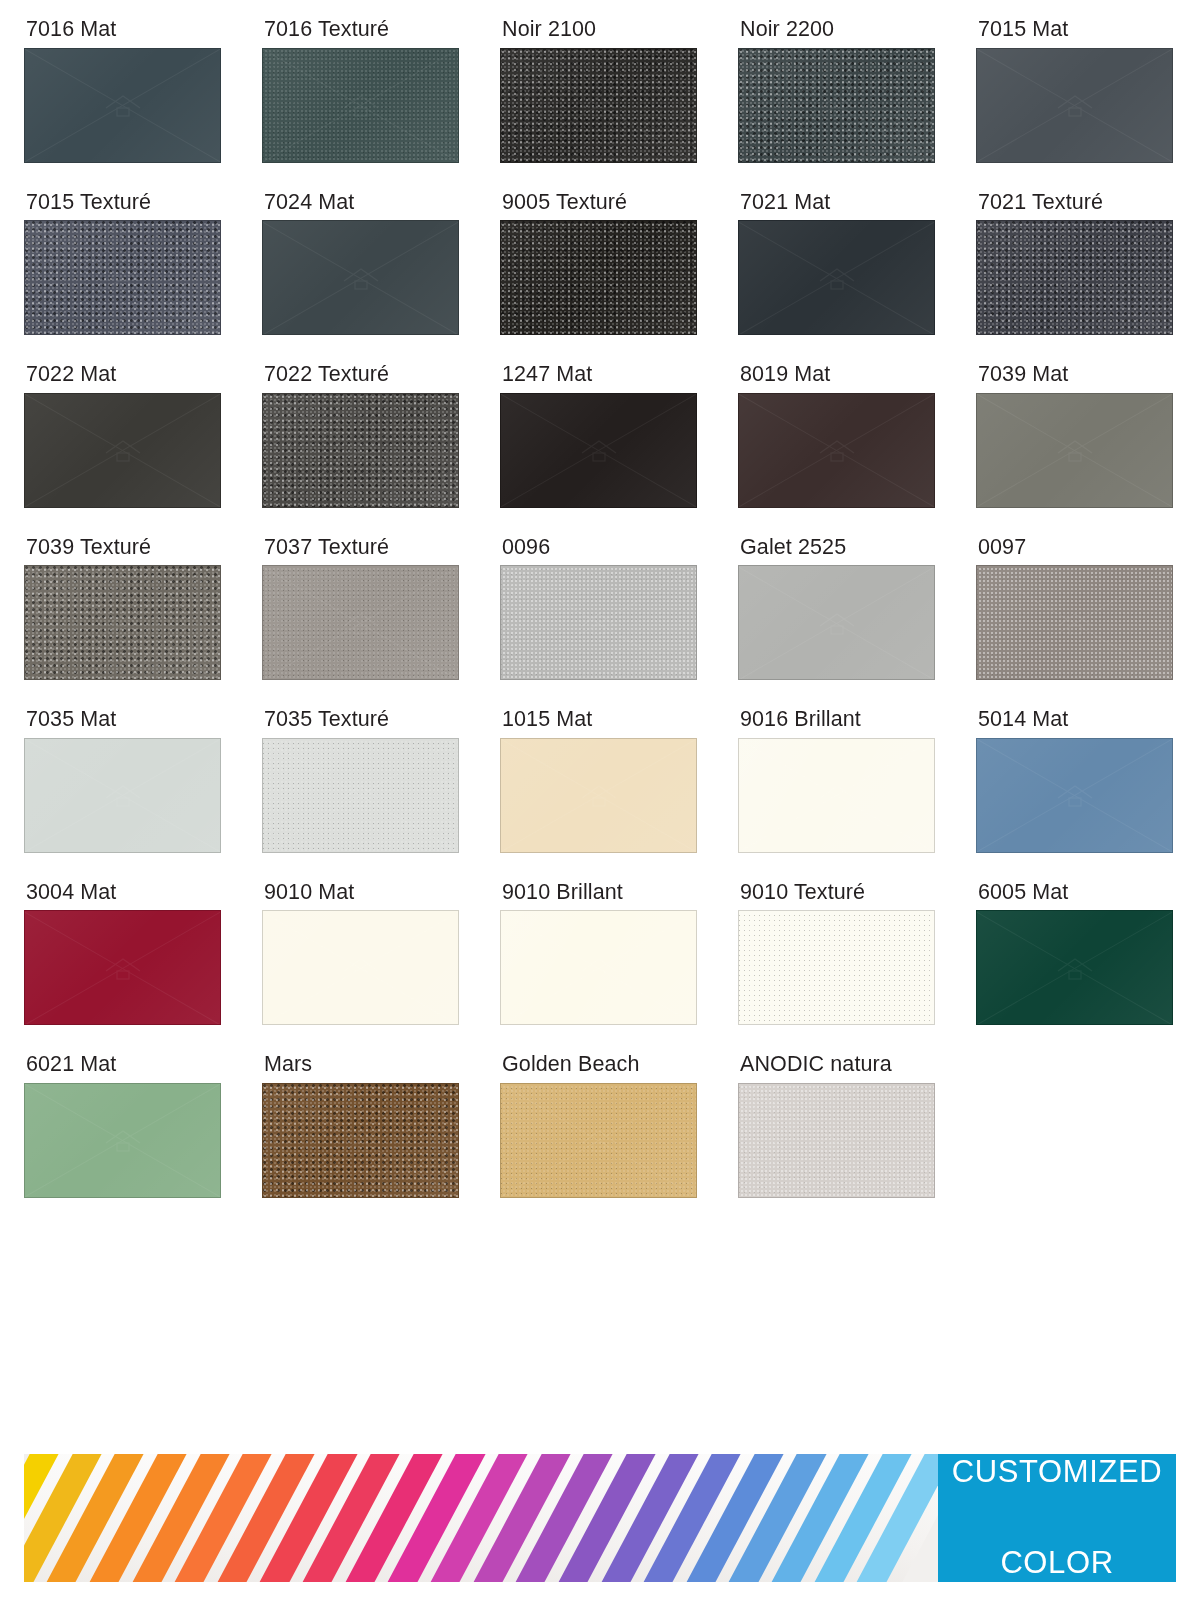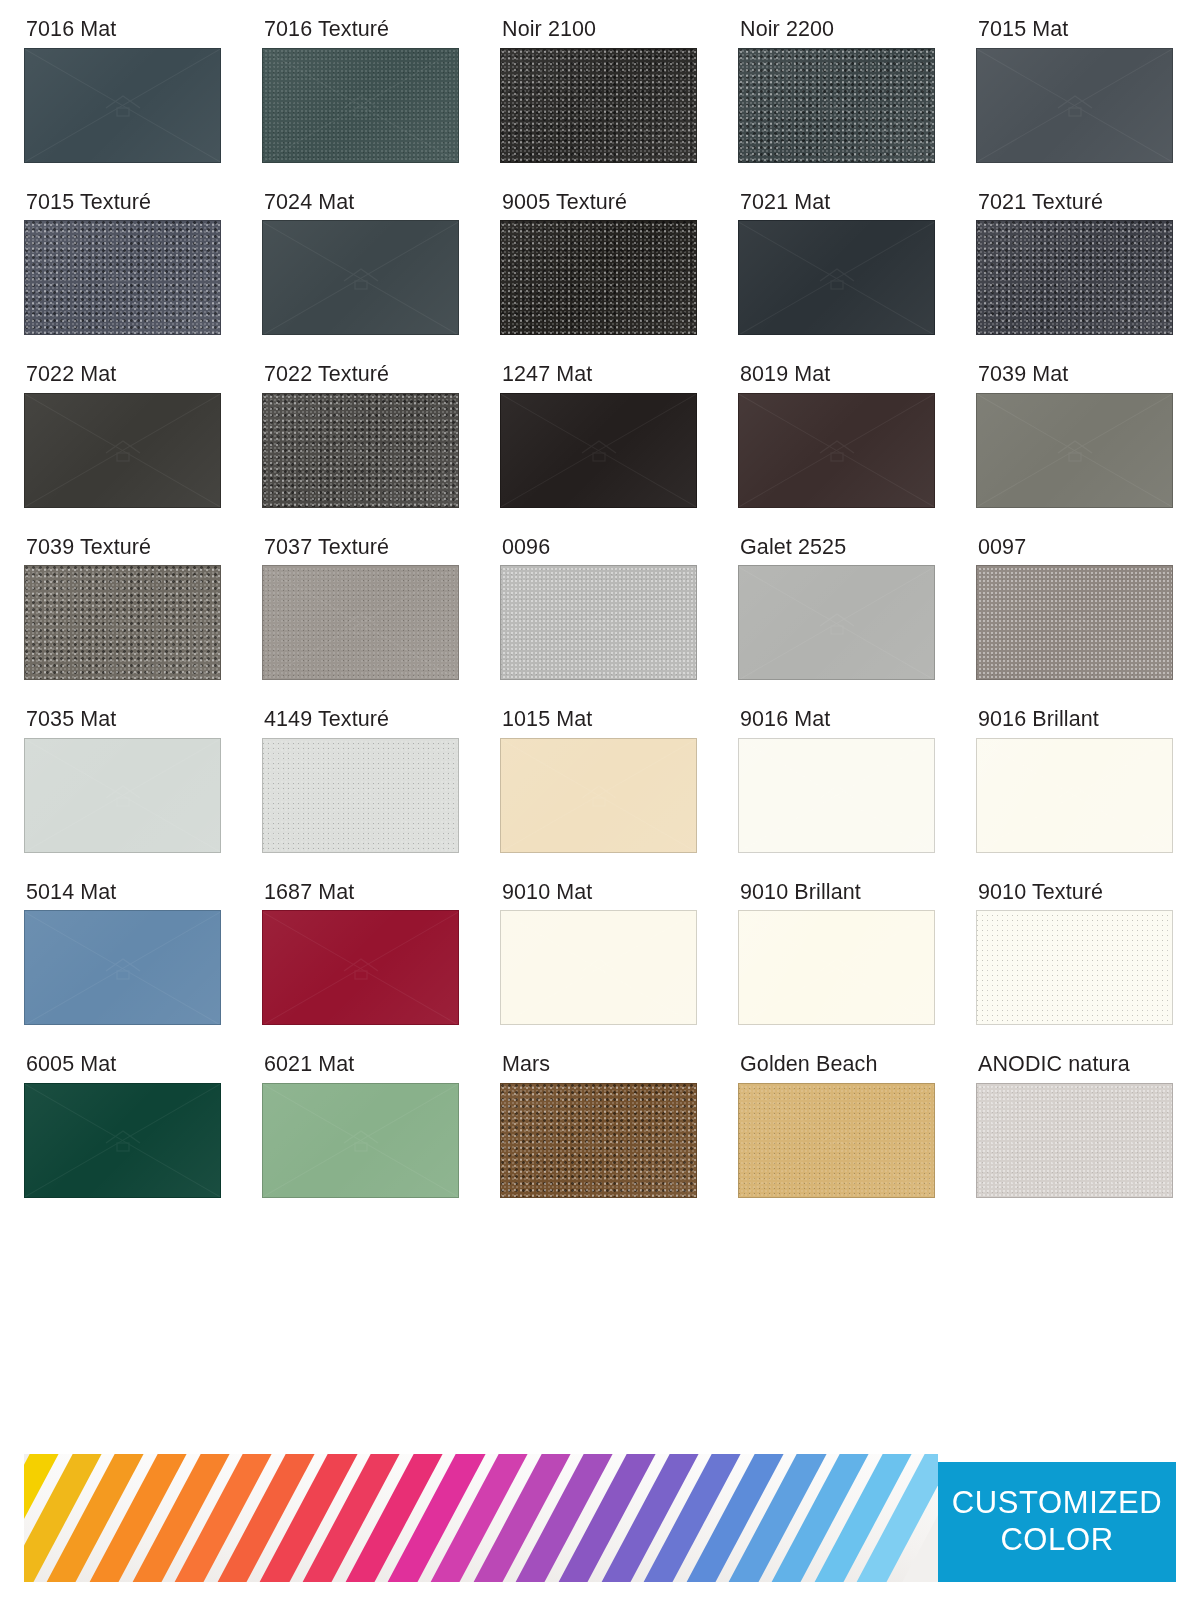--- a/index.html
+++ b/index.html
@@ -159,26 +159,25 @@
     transform: rotate(28deg);
     background: linear-gradient(to bottom, #ffffff 0%, #f4f2f0 60%, #e8e5e2 100%);
   }
 
   .customized-box {
     flex: 0 0 auto;
     width: 238px;
     display: flex;
     flex-direction: column;
     align-items: center;
-    justify-content: center;
+    justify-content: space-between;
     color: #ffffff;
     text-align: center;
     line-height: 1.18;
     letter-spacing: 0.6px;
-    margin-top: 8px;
   }
   .customized-box span {
     display: block;
     font-size: 31px;
     font-weight: 400;
   }
 </style>
 </head>
 <body>
 
@@ -484,21 +483,21 @@
             <div class="house">
               <svg viewBox="0 0 42 26">
                 <path d="M4 16 L21 4 L38 16" fill="none" stroke="#fff" stroke-width="1.4"></path>
                 <rect x="15" y="16" width="12" height="8" fill="none" stroke="#fff" stroke-width="1.2"></rect>
               </svg>
             </div>
           </div>
         </div>
       </div>
       <div class="swatch-cell">
-        <div class="swatch-label">4149 Texturé</div>
+        <div class="swatch-label">7035 Texturé</div>
         <div class="swatch-chip tex-fine" style="background: rgb(220, 222, 219);">
           <div class="grain"></div>
           <div class="sheen"></div>
           <div class="watermark">
             <div class="house">
               <svg viewBox="0 0 42 26">
                 <path d="M4 16 L21 4 L38 16" fill="none" stroke="#fff" stroke-width="1.4"></path>
                 <rect x="15" y="16" width="12" height="8" fill="none" stroke="#fff" stroke-width="1.2"></rect>
               </svg>
             </div>
@@ -513,34 +512,20 @@
             <div class="house">
               <svg viewBox="0 0 42 26">
                 <path d="M4 16 L21 4 L38 16" fill="none" stroke="#fff" stroke-width="1.4"></path>
                 <rect x="15" y="16" width="12" height="8" fill="none" stroke="#fff" stroke-width="1.2"></rect>
               </svg>
             </div>
           </div>
         </div>
       </div>
       <div class="swatch-cell">
-        <div class="swatch-label">9016 Mat</div>
-        <div class="swatch-chip tex-none" style="background: rgb(251, 250, 242);">
-          <div class="sheen"></div>
-          <div class="watermark">
-            <div class="house">
-              <svg viewBox="0 0 42 26">
-                <path d="M4 16 L21 4 L38 16" fill="none" stroke="#fff" stroke-width="1.4"></path>
-                <rect x="15" y="16" width="12" height="8" fill="none" stroke="#fff" stroke-width="1.2"></rect>
-              </svg>
-            </div>
-          </div>
-        </div>
-      </div>
-      <div class="swatch-cell">
         <div class="swatch-label">9016 Brillant</div>
         <div class="swatch-chip tex-gloss" style="background: rgb(252, 250, 239);">
           <div class="grain"></div>
           <div class="sheen"></div>
           <div class="watermark">
             <div class="house">
               <svg viewBox="0 0 42 26">
                 <path d="M4 16 L21 4 L38 16" fill="none" stroke="#fff" stroke-width="1.4"></path>
                 <rect x="15" y="16" width="12" height="8" fill="none" stroke="#fff" stroke-width="1.2"></rect>
               </svg>
@@ -556,21 +541,21 @@
             <div class="house">
               <svg viewBox="0 0 42 26">
                 <path d="M4 16 L21 4 L38 16" fill="none" stroke="#fff" stroke-width="1.4"></path>
                 <rect x="15" y="16" width="12" height="8" fill="none" stroke="#fff" stroke-width="1.2"></rect>
               </svg>
             </div>
           </div>
         </div>
       </div>
       <div class="swatch-cell">
-        <div class="swatch-label">1687 Mat</div>
+        <div class="swatch-label">3004 Mat</div>
         <div class="swatch-chip tex-none" style="background: rgb(150, 20, 47);">
           <div class="sheen"></div>
           <div class="watermark">
             <div class="house">
               <svg viewBox="0 0 42 26">
                 <path d="M4 16 L21 4 L38 16" fill="none" stroke="#fff" stroke-width="1.4"></path>
                 <rect x="15" y="16" width="12" height="8" fill="none" stroke="#fff" stroke-width="1.2"></rect>
               </svg>
             </div>
           </div>

